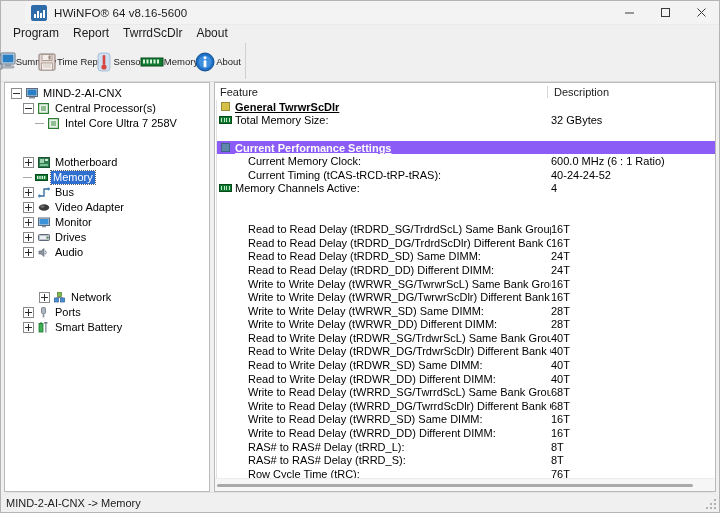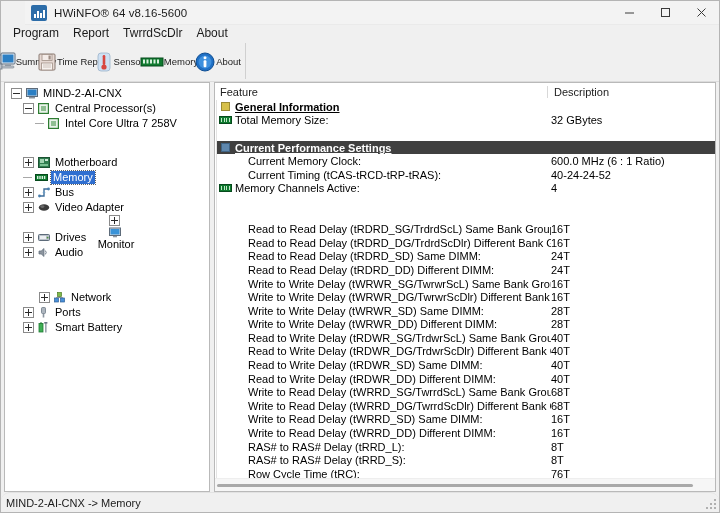--- a/index.html
+++ b/index.html
@@ -275,21 +275,21 @@
     overflow: hidden;
     box-sizing: border-box;
     flex: 0 0 auto;
   }
   .row .desc { flex: 1 1 auto; overflow: hidden; }
   .row.section .feature {
     font-weight: bold;
     text-decoration: underline;
   }
   .row.section.highlight {
-    background: #404040;
+    background: #8b5cf6;
   }
   .row.section.highlight .feature,
   .row.section.highlight .desc { color: #ffffff; }
   .row.indent .feature { padding-left: 13px; }
   .row.spacer { height: 13.6px; }
 
   .sq {
     width: 9px; height: 9px;
     display: block;
   }
@@ -533,21 +533,21 @@
         <div class="tree-row" style="padding-left: 18px;">
           <div class="expander plus"></div>
           <span class="ticon-sm">
             <svg xmlns="http://www.w3.org/2000/svg" width="12" height="11" viewBox="0 0 12 11">
               <ellipse cx="6" cy="5.5" rx="5.2" ry="3.2" fill="#3b3b3b"></ellipse>
               <ellipse cx="4.4" cy="4.6" rx="2" ry="1.3" fill="#6b6b6b"></ellipse>
             </svg>
           </span>
           <span class="tree-label">Video Adapter</span>
         </div>
-        <div class="tree-row" style="padding-left: 18px; flex-direction: column;">
+        <div class="tree-row" style="padding-left: 18px;">
           <div class="expander plus"></div>
           <span class="ticon-sm">
             <svg xmlns="http://www.w3.org/2000/svg" width="12" height="11" viewBox="0 0 12 11">
               <rect x="0.5" y="1" width="11" height="7.5" fill="#d6dde5" stroke="#5d6b7a"></rect>
               <rect x="1.5" y="2" width="9" height="5.5" fill="#3a93d8"></rect>
               <rect x="4" y="9" width="4" height="1.3" fill="#8a949f"></rect>
             </svg>
           </span>
           <span class="tree-label">Monitor</span>
         </div>
@@ -613,21 +613,21 @@
     <div class="detail-pane">
       <div class="col-header">
         <div class="c1">Feature</div>
         <div class="c2">Description</div>
       </div>
       <div class="rows" id="rows">
           <div class="row section">
             <span class="bullet">
               <span class="sq olive"></span>
             </span>
-            <span class="feature">General Information</span>
+            <span class="feature">General TwrwrScDlr</span>
             <span class="desc"></span>
           </div>
           <div class="row">
             <span class="bullet">
               <span class="ram">
                 <span></span>
                 <span></span>
                 <span></span>
                 <span></span>
               </span>

